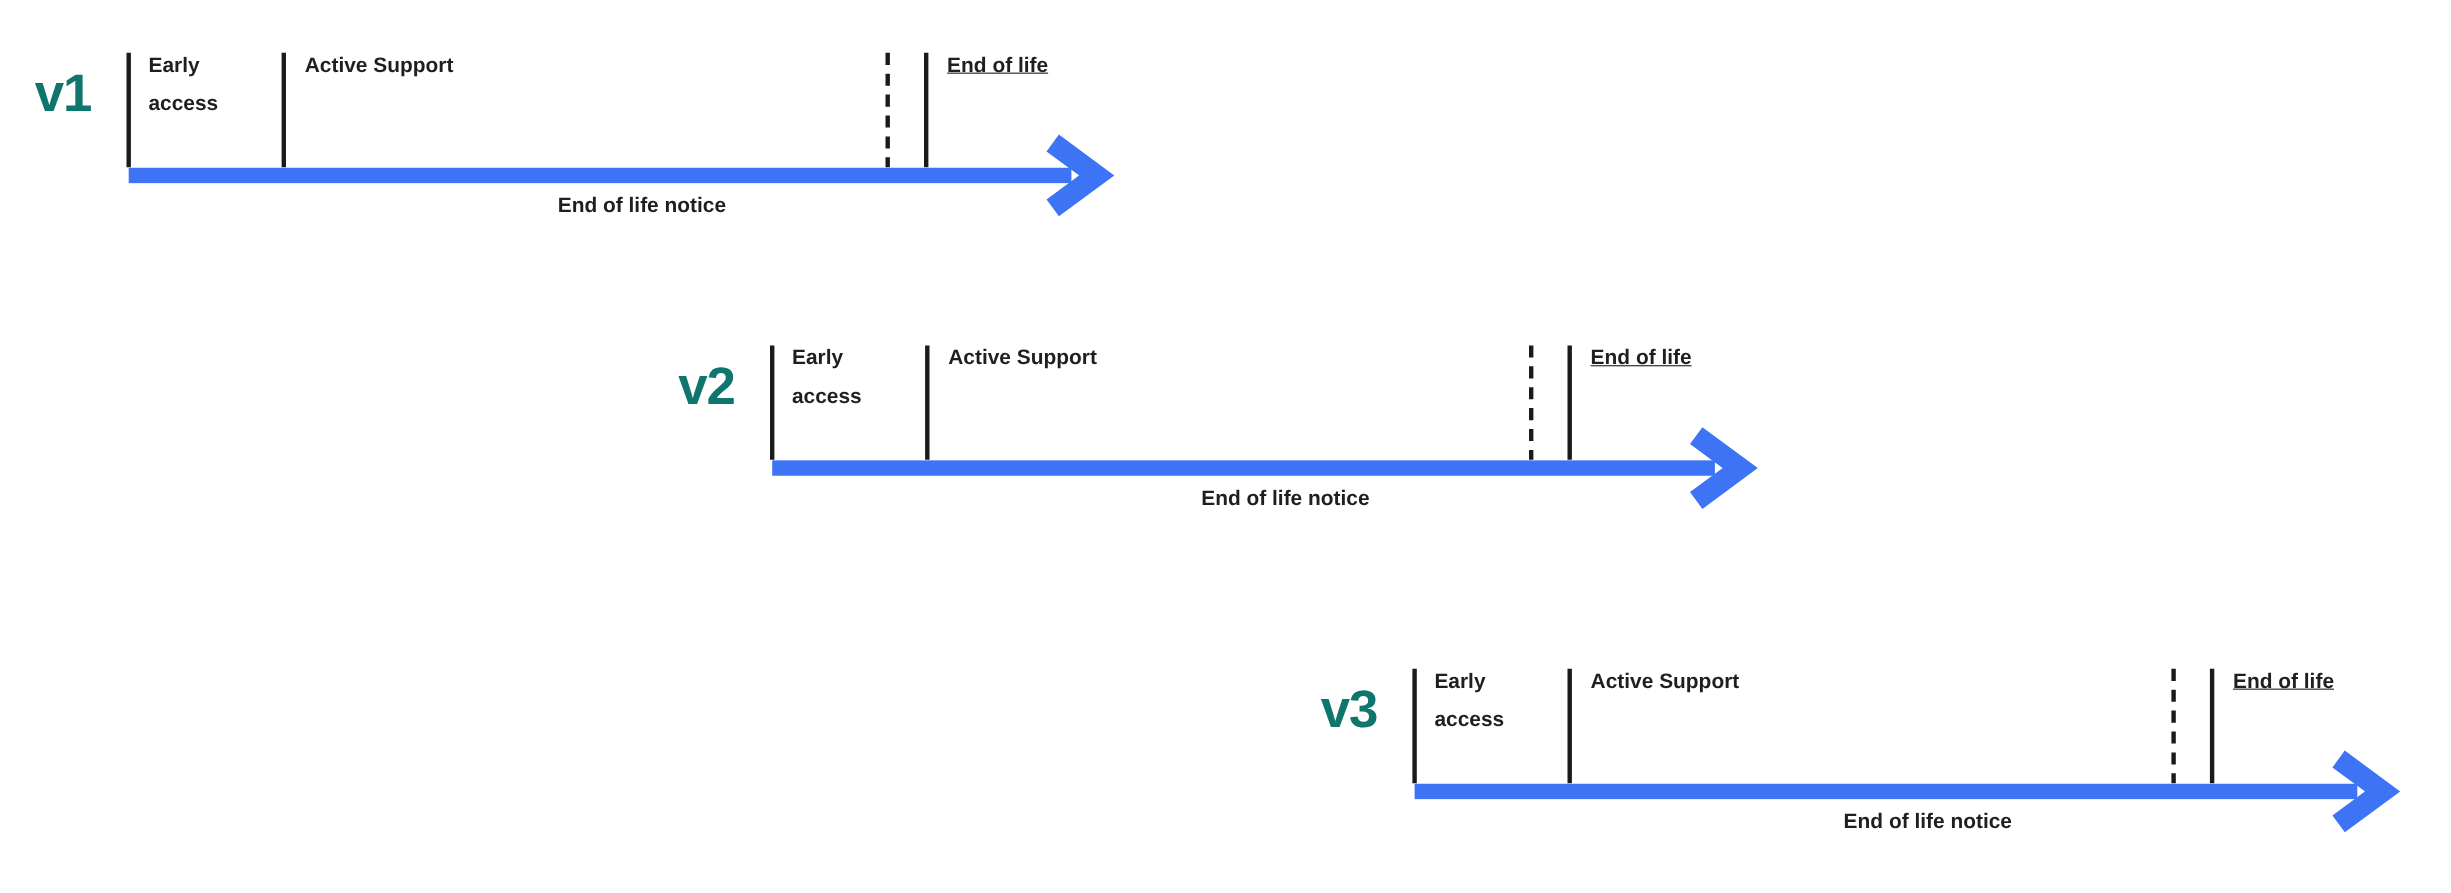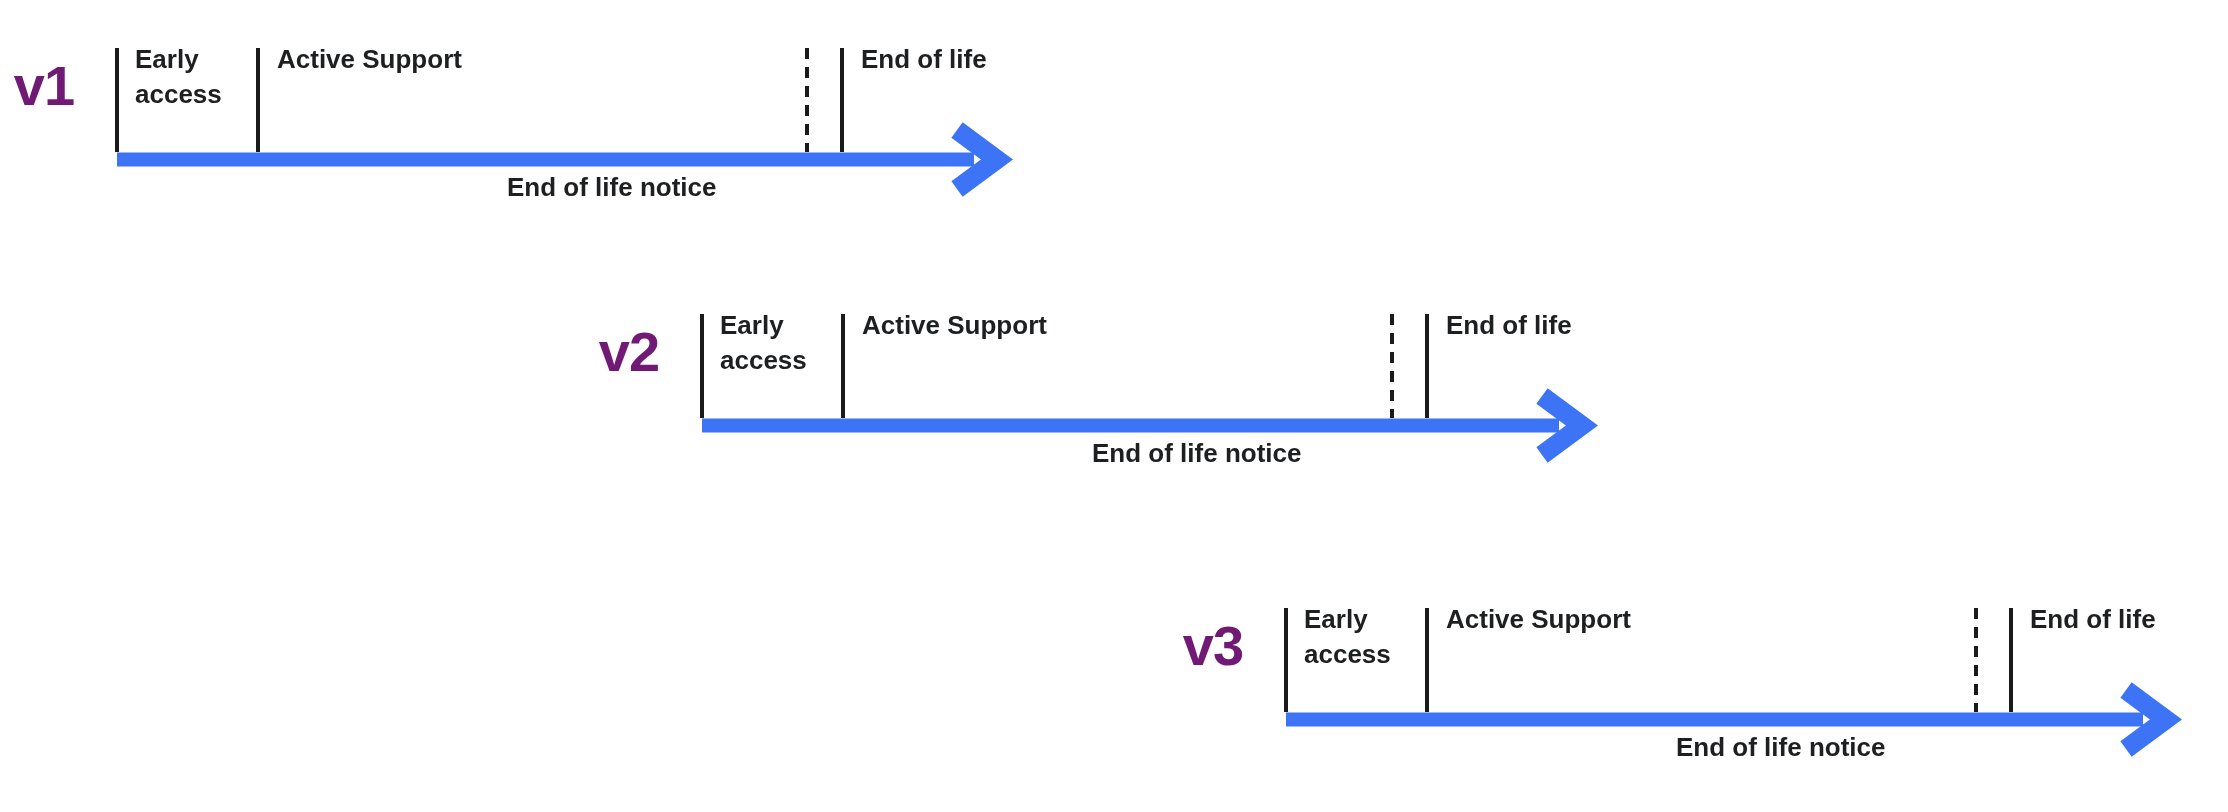--- a/index.html
+++ b/index.html
@@ -22,55 +22,56 @@
   }
   .tl-v1 { left: 117px; top: 48px; }
   .tl-v2 { left: 702px; top: 314px; }
   .tl-v3 { left: 1286px; top: 608px; }
 
   .version-label {
     position: absolute;
     left: -112px;
     top: 12px;
     width: 78px;
-    text-align: center;
-    font-size: 56px;
+    text-align: right;
+    font-size: 48px;
     line-height: 52px;
     font-weight: 700;
-    color: #701a75;
+    color: #0f766e;
     letter-spacing: -1px;
   }
   .timeline-svg {
     position: absolute;
     left: -10px;
     top: -4px;
     width: 940px;
     height: 170px;
   }
   .phase-label {
     position: absolute;
-    font-size: 26px;
+    font-size: 19px;
     line-height: 35px;
     font-weight: 700;
     color: #1d1f21;
     white-space: nowrap;
   }
   .label-early {
     left: 18px;
     top: -6px;
     width: 96px;
     white-space: normal;
   }
   .label-active {
     left: 160px;
     top: -6px;
   }
   .label-eol {
     left: 744px;
     top: -6px;
+    text-decoration: underline;
   }
   .label-notice {
     left: 390px;
     top: 122px;
     width: 300px;
   }
 </style>
 </head>
 <body>
 

